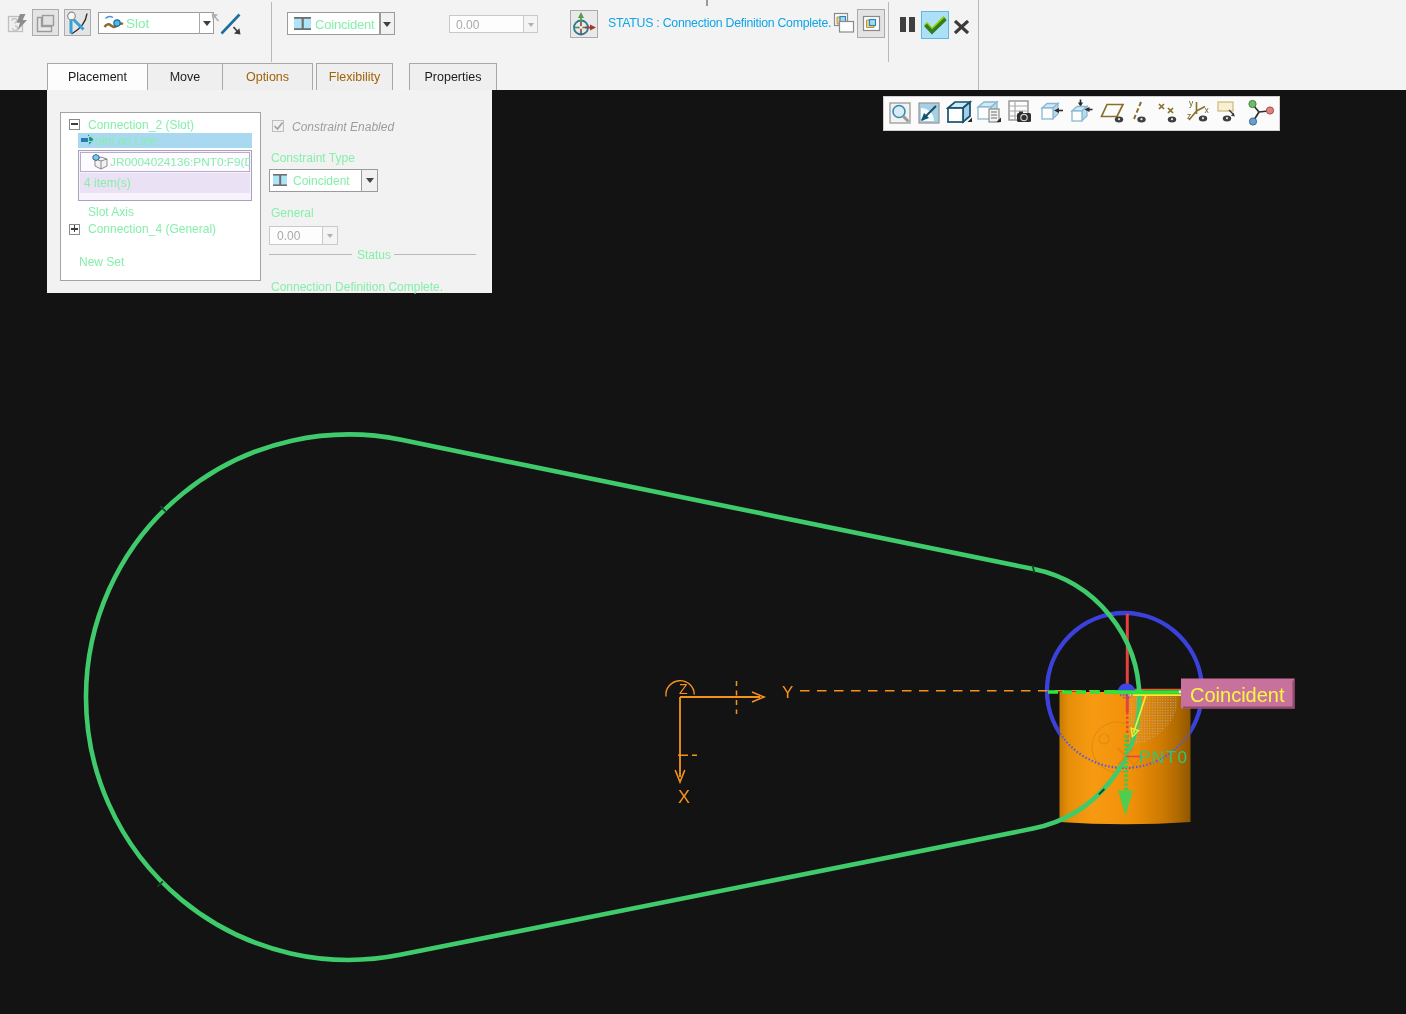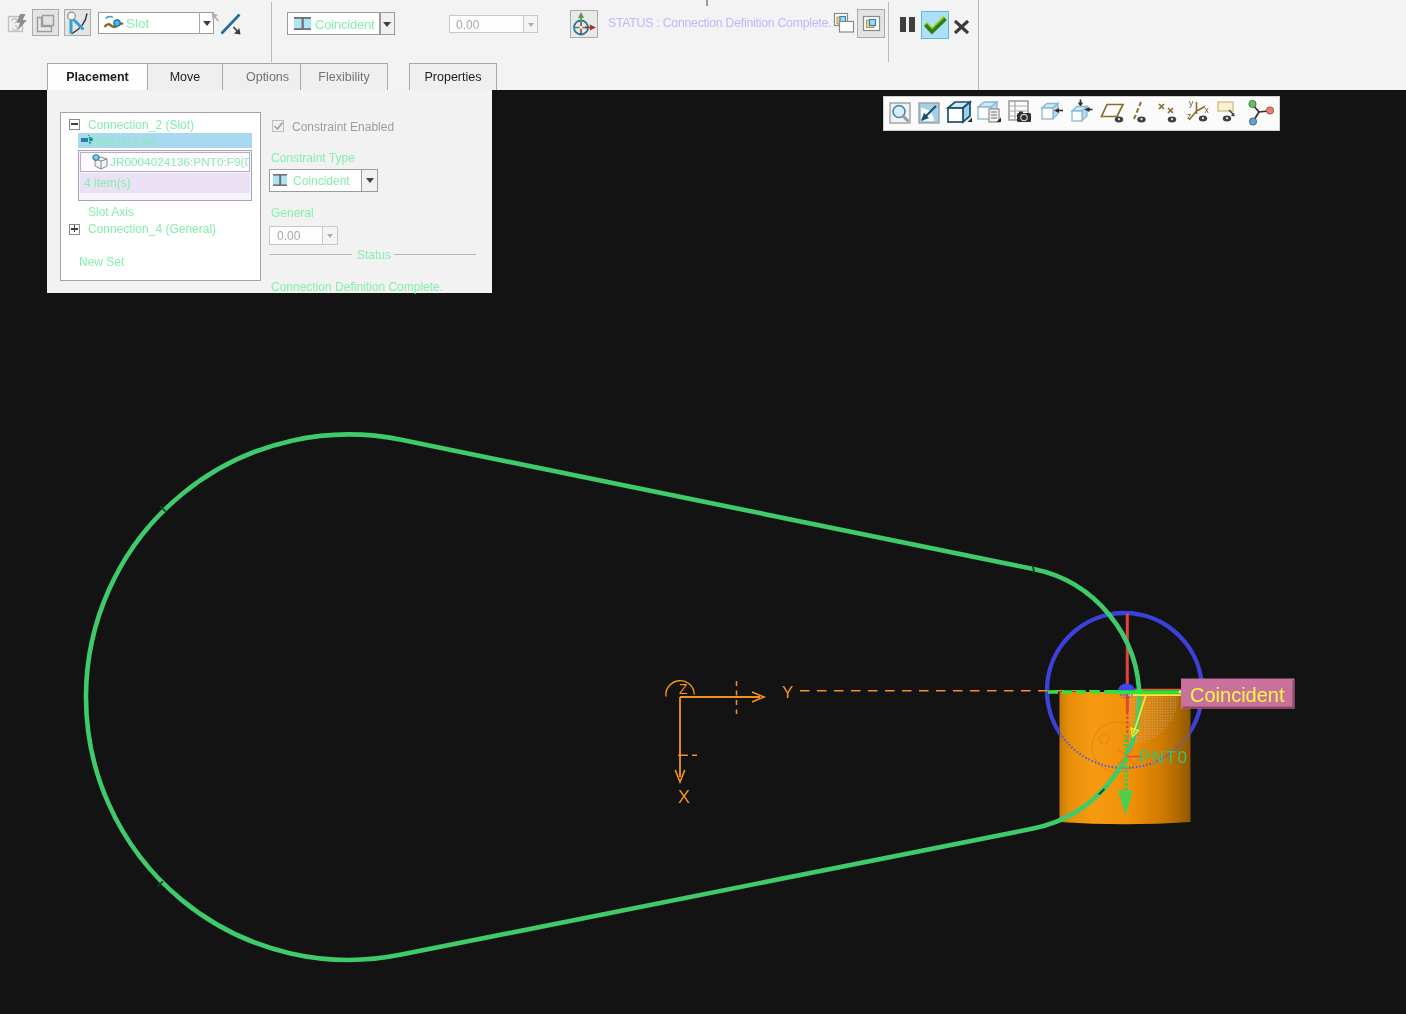--- a/index.html
+++ b/index.html
@@ -4,25 +4,25 @@
 <style>
 html,body{margin:0;padding:0;background:#131313;}
 body{width:1406px;height:1014px;position:relative;overflow:hidden;font-family:"Liberation Sans",sans-serif;}
 .abs{position:absolute;}
 #topbar{left:0;top:0;width:1406px;height:90px;background:#f3f3f3;}
 .vsep{width:1px;background:#b9b9b9;}
 .btn{border:1px solid #ababab;background:#e4e4e4;}
 .combo{background:#fff;border:1px solid #9b9b9b;}
 .combo-arrow{background:#f1f1f1;border:1px solid #9b9b9b;display:flex;align-items:center;justify-content:center;}
 .tab{top:63px;height:27px;box-sizing:border-box;border:1px solid #a8a8a8;border-bottom:none;background:#efefef;text-align:center;font-size:12.5px;color:#1c1c1c;line-height:27px;}
-.tab.active{background:#fdfdfd;font-weight:bold;}
-.tab.dis{color:#737373;}
+.tab.active{background:#fdfdfd;}
+.tab.dis{color:#a16207;}
 #panel{left:47px;top:90px;width:445px;height:203px;background:#f2f2f2;}
 .txt{font-size:12px;color:#86efac;white-space:nowrap;}
-.gtxt{color:#9d9d9d;}
+.gtxt{color:#9d9d9d;font-style:italic;}
 svg{display:block;}
 </style>
 </head>
 <body>
 
 <svg class="abs" id="canvas" width="1406" height="1014" style="left:0;top:0">
 <defs>
 <linearGradient id="cyl" x1="0" y1="0" x2="1" y2="0">
  <stop offset="0" stop-color="#c67b05"></stop>
  <stop offset="0.07" stop-color="#e78e08"></stop>
@@ -187,21 +187,21 @@
 <svg class="abs" style="left:570px;top:10px" width="28" height="28" viewBox="0 0 28 28">
  <circle cx="11" cy="17.5" r="7" fill="none" stroke="#2a7a9a" stroke-width="1.8"></circle>
  <line x1="11" y1="10.5" x2="11" y2="24.5" stroke="#8a3535" stroke-width="1.5"></line>
  <line x1="4" y1="17.5" x2="18" y2="17.5" stroke="#4a8a4a" stroke-width="1.5"></line>
  <line x1="11" y1="12" x2="11" y2="7" stroke="#5a9a4a" stroke-width="1.8"></line>
  <path d="M11,2 L14,8 L8,8 Z" fill="#5a9a4a"></path>
  <line x1="15" y1="17.5" x2="21" y2="17.5" stroke="#a03a2a" stroke-width="1.8"></line>
  <path d="M26,17.5 L20,14.5 L20,20.5 Z" fill="#a03a2a"></path>
  <circle cx="11" cy="17.5" r="1.4" fill="#f0f0f0"></circle>
 </svg>
-<div class="abs txt" style="left:608px;top:16px;font-size:12.3px;letter-spacing:-0.25px;color:#c4b5fd">STATUS : Connection Definition Complete.</div>
+<div class="abs txt" style="left:608px;top:16px;font-size:12.3px;letter-spacing:-0.25px;color:#0ea5e9">STATUS : Connection Definition Complete.</div>
 
 <svg class="abs" style="left:833px;top:12px" width="22" height="22" viewBox="0 0 22 22">
  <rect x="1.5" y="1.5" width="13" height="12" fill="#fdfdfd" stroke="#8a8a8a" stroke-width="1.2"></rect>
  <path d="M4,5 L9,5 L9,7 L11,7 L11,12 L4,12 Z" fill="#ecd096" stroke="#b89440" stroke-width="1"></path>
  <rect x="7" y="4.5" width="5.5" height="5.5" fill="#a8d8f0" stroke="#2a88b8" stroke-width="1.2"></rect>
  <rect x="6.5" y="9.5" width="14" height="10.5" fill="#fdfdfd" stroke="#8a8a8a" stroke-width="1.2"></rect>
 </svg>
 <div class="abs btn" style="left:857px;top:9px;width:28px;height:29px;background:#e3e3e3;box-sizing:border-box"></div>
 <svg class="abs" style="left:857px;top:9px" width="28" height="29" viewBox="0 0 28 29">
  <rect x="6.5" y="7.5" width="16" height="14" fill="#fdfdfd" stroke="#8a8a8a" stroke-width="1.2"></rect>
@@ -216,21 +216,21 @@
  <path d="M4.5,12.5 L11,19.5 L24,6.5" fill="none" stroke="#9ccc00" stroke-width="4.5"></path>
  <path d="M4.5,14 L11,21 L24.5,8" fill="none" stroke="#2e7d1f" stroke-width="3.6"></path>
 </svg>
 <svg class="abs" style="left:954px;top:20px" width="15" height="14" viewBox="0 0 15 14">
  <path d="M1,1 L14,13 M14,1 L1,13" stroke="#3a3a3a" stroke-width="3.2"></path>
 </svg>
 
 <div class="abs tab active" style="left:47px;width:101px">Placement</div>
 <div class="abs tab" style="left:147px;width:76px">Move</div>
 <div class="abs tab dis" style="left:222px;width:91px">Options</div>
-<div class="abs tab dis" style="left:300px;width:88px">Flexibility</div>
+<div class="abs tab dis" style="left:316px;width:77px">Flexibility</div>
 <div class="abs tab" style="left:409px;width:88px">Properties</div>
 
 <div class="abs" id="panel"></div>
 <div class="abs" id="tree" style="left:60px;top:112px;width:199px;height:167px;background:#fff;border:1px solid #a3a3a3"></div>
 
 <div class="abs" style="left:69px;top:119px;width:9px;height:9px;border:1px solid #8a8a8a;background:#fff"></div>
 <div class="abs" style="left:71px;top:123px;width:7px;height:1.6px;background:#3f3f3f"></div>
 <div class="abs txt" style="left:88px;top:118px">Connection_2 (Slot)</div>
 <div class="abs" style="left:78px;top:132.5px;width:174px;height:15px;background:#a9d9f0"></div>
 <svg class="abs" style="left:80px;top:133px" width="15" height="14" viewBox="0 0 15 14">

